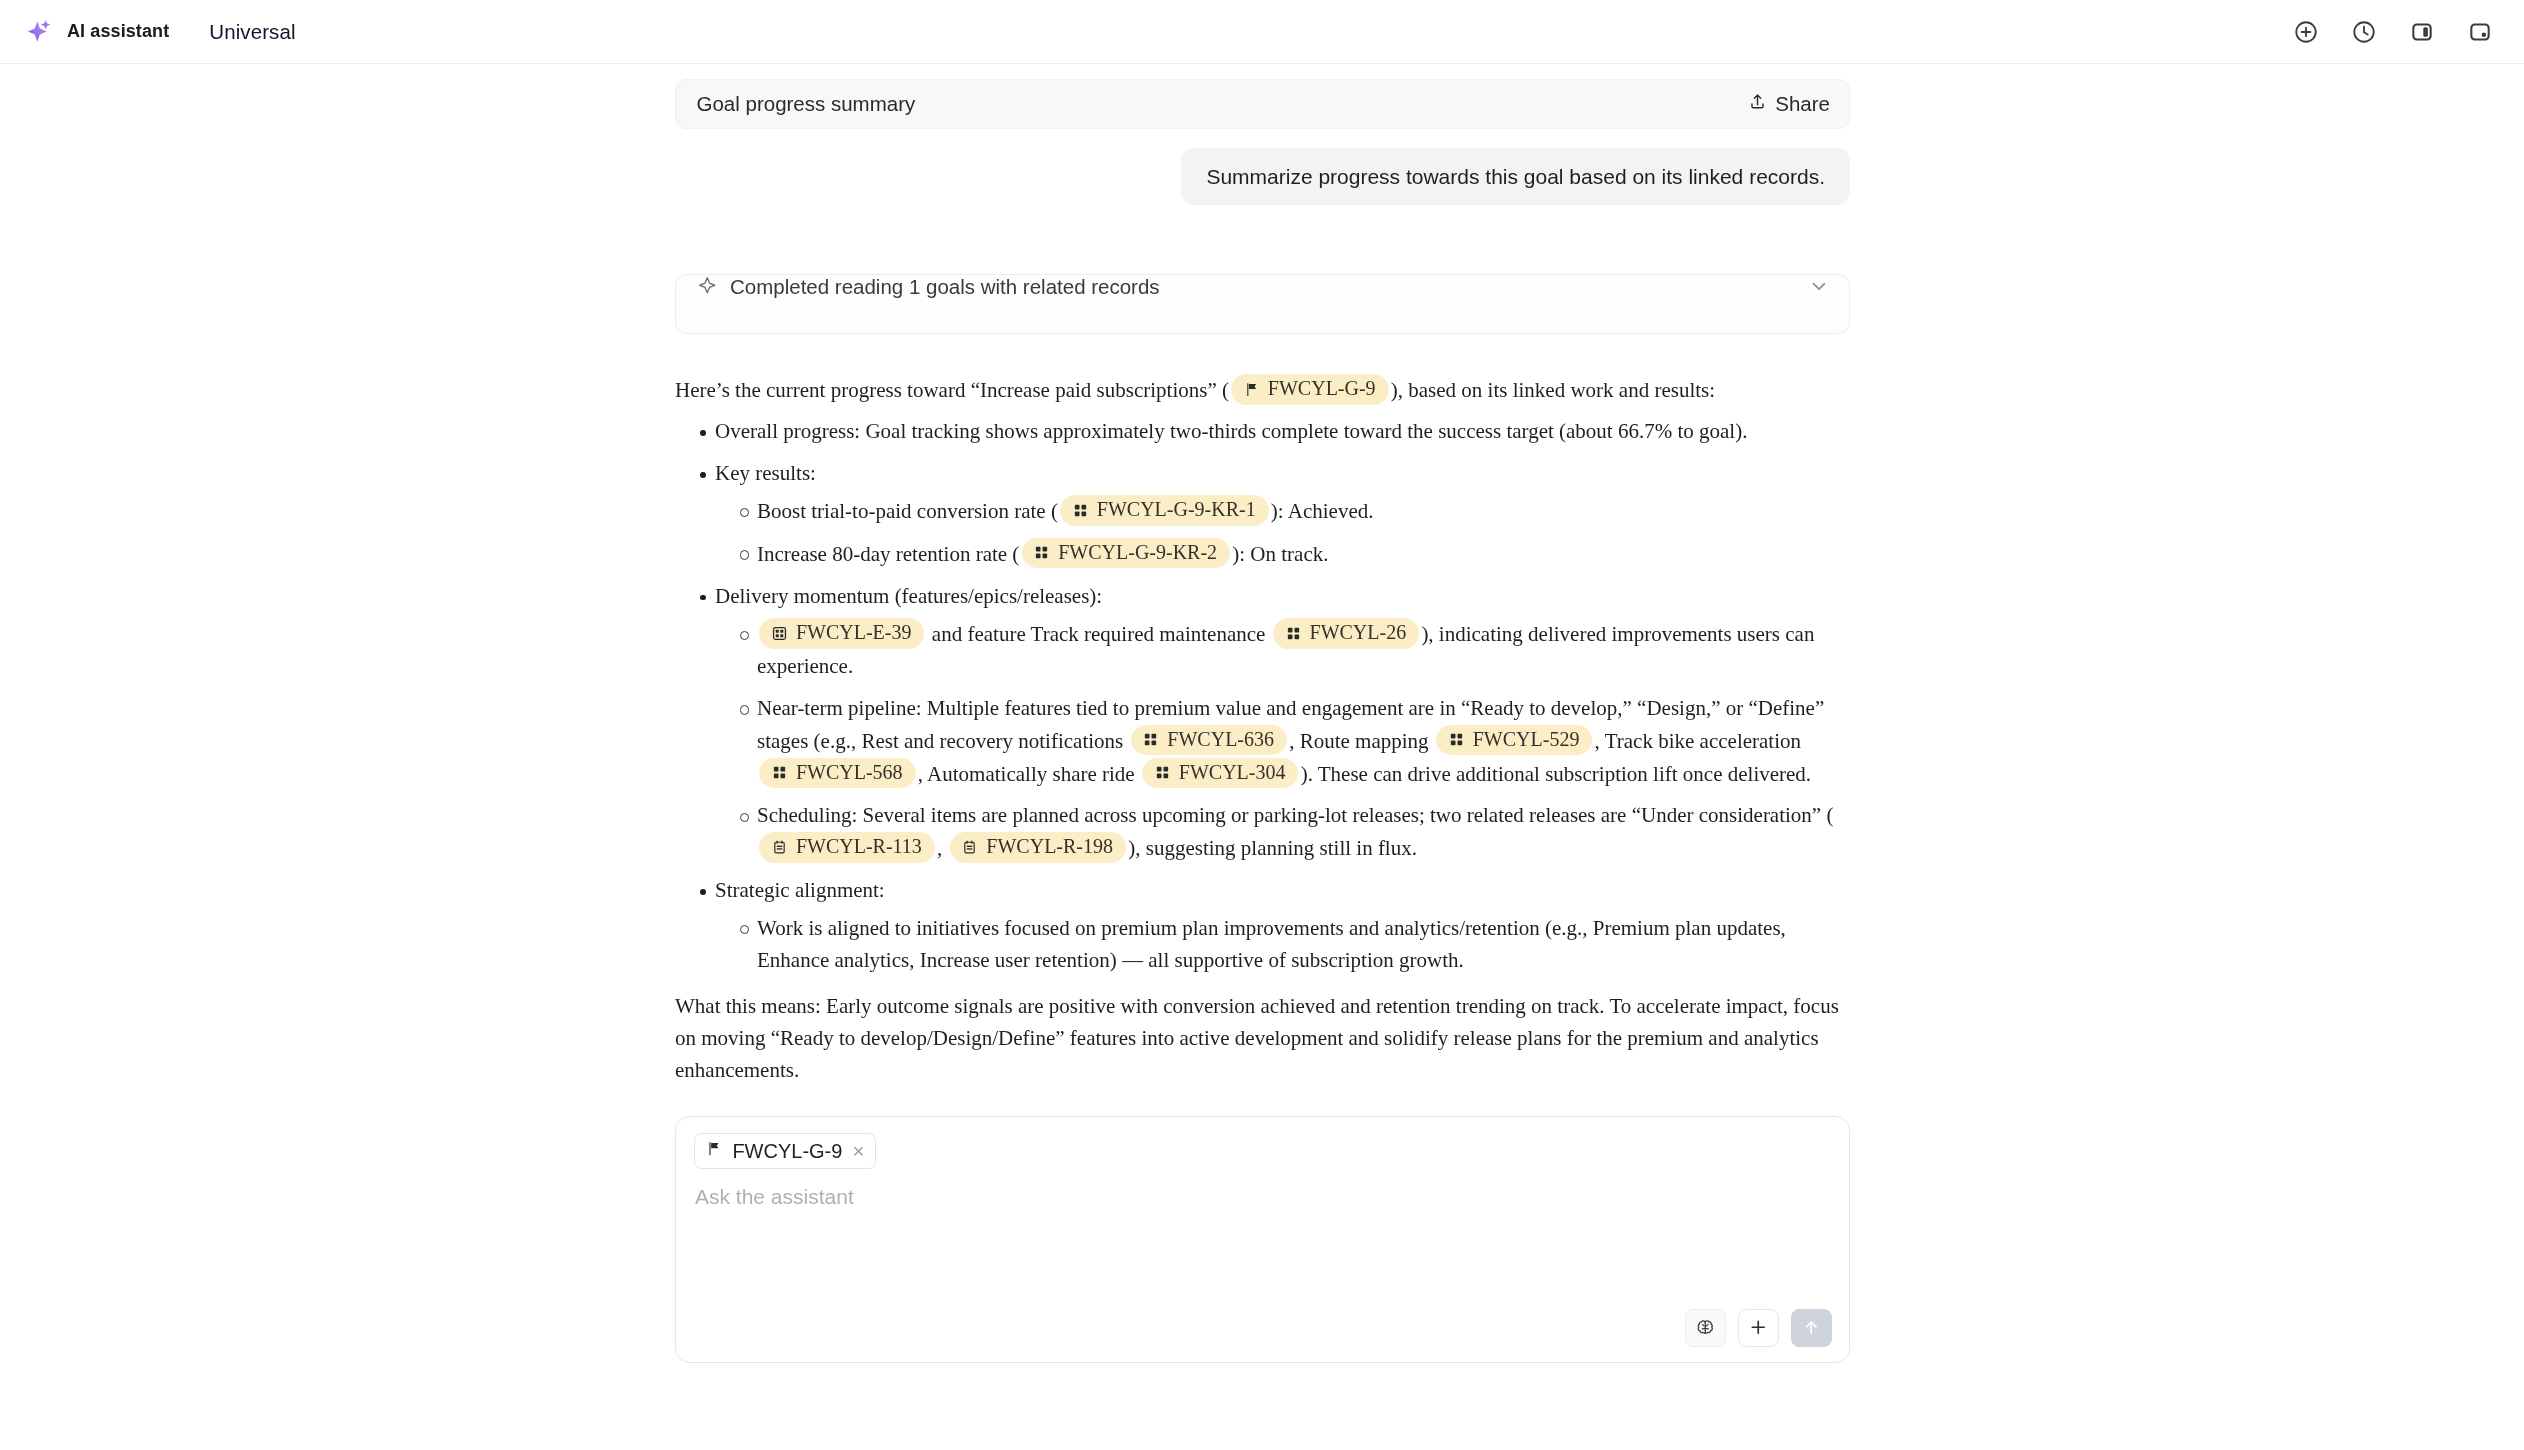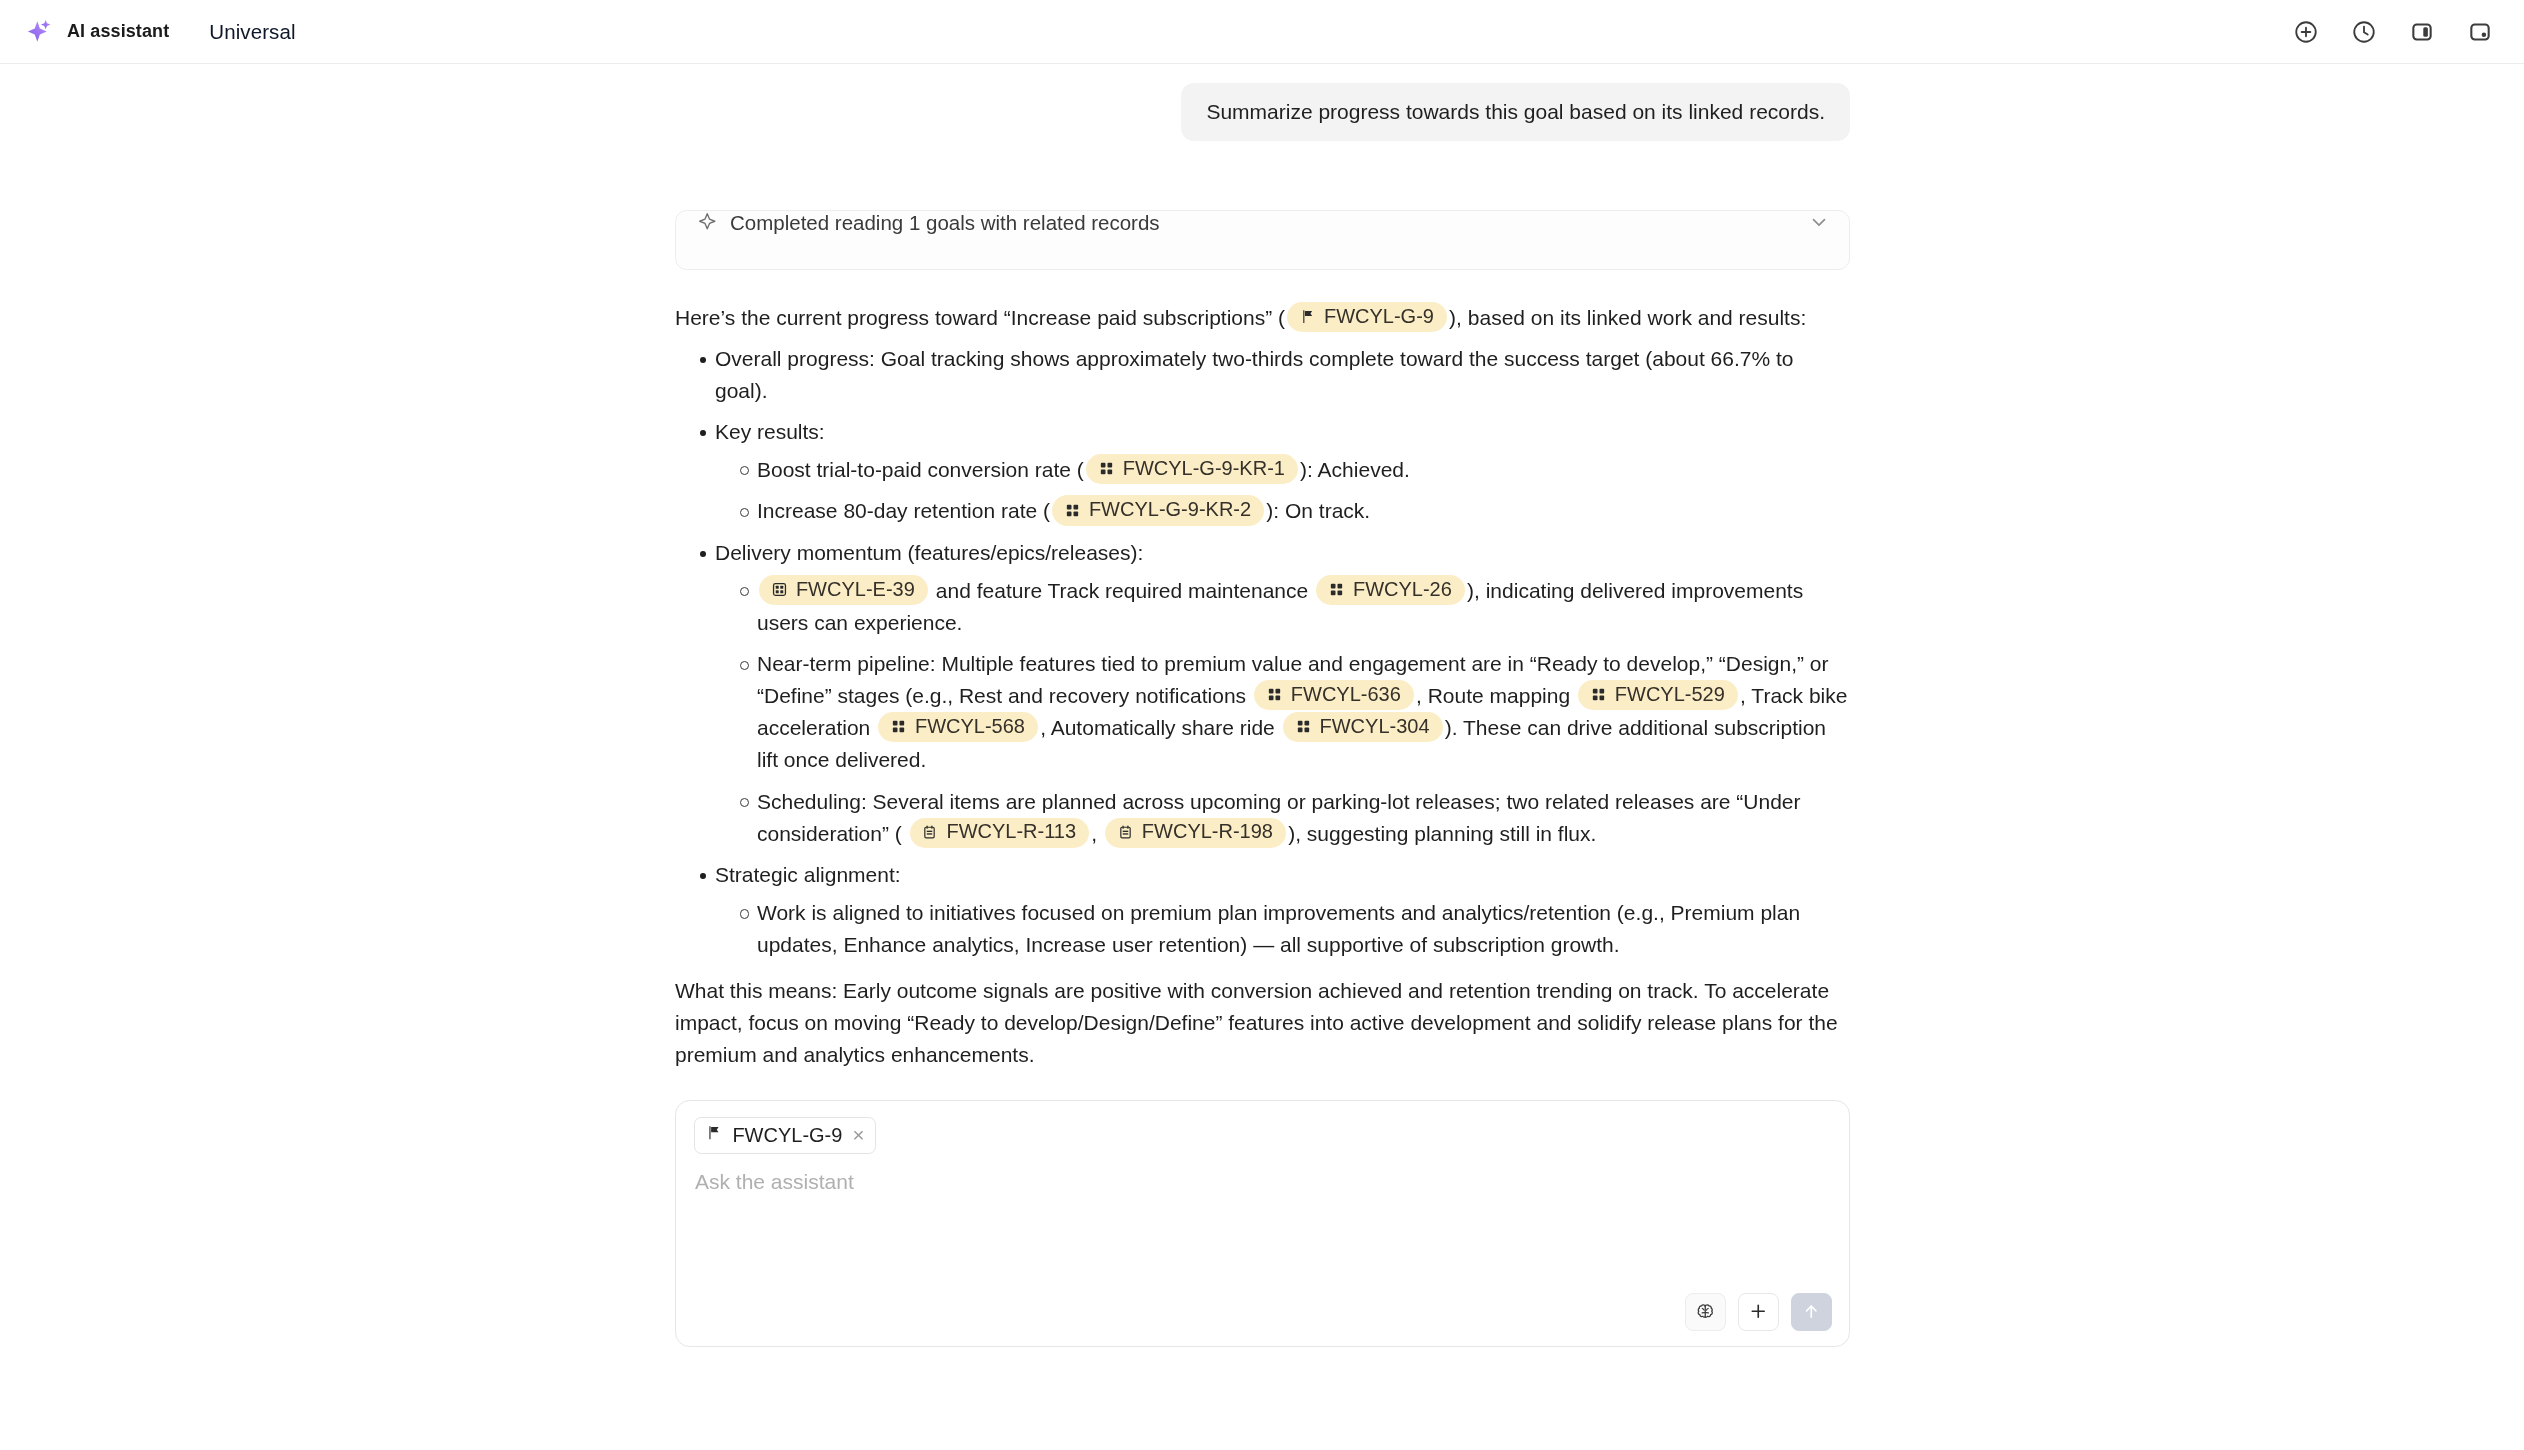--- a/index.html
+++ b/index.html
@@ -79,21 +79,21 @@
     background: #fdfdfd;
     display: flex;
     align-items: flex-start;
     padding: 0 19px 0 20.5px;
     cursor: pointer;
   }
   .tool-label { font-size: 20.5px; color: #3a3a3a; margin-left: 13px; }
   .tool-spacer { flex: 1; }
 
   
-  .assistant { margin-top: 32px; font-size: 21px; line-height: 1.52; color: #1f1f1f; }
+  .assistant { margin-top: 40px; font-size: 21px; line-height: 1.52; color: #1f1f1f; font-family: Liberation Serif, serif; }
   .assistant p { margin: 0 0 8.8px 0; }
   .assistant p.last { margin-bottom: 0; }
 
   ul.lvl1 { list-style: none; margin: 5.8px 0 0 0; padding: 0; }
   ul.lvl1 > li {
     position: relative;
     padding-left: 40px;
     margin-bottom: 9.5px;
   }
   ul.lvl1 > li::before {
@@ -229,20 +229,34 @@
         <rect x="4" y="5" width="16" height="14" rx="3.2"></rect>
         <circle cx="15.6" cy="14.6" r="2.1" fill="#3c3c3c" stroke="none"></circle>
       </svg>
     </span>
   </div>
 </div>
 
 <div class="page">
   <div class="col">
 
+    <div class="conv-header">
+      <span class="conv-title">Goal progress summary</span>
+      <span class="conv-spacer"></span>
+      <button class="share-btn">
+        <span>
+          <svg viewBox="0 0 24 24" width="19" height="19" fill="none" stroke="#2a2a2a" stroke-width="1.8" stroke-linecap="round" stroke-linejoin="round">
+            <path d="M12 16V4"></path>
+              <path d="M8 8l4-4 4 4"></path>
+              <path d="M5 15v3.2A1.8 1.8 0 0 0 6.8 20h10.4a1.8 1.8 0 0 0 1.8-1.8V15"></path>
+          </svg>
+        </span>
+        <span>Share</span>
+      </button>
+    </div>
 
     <div class="user-row">
       <div class="user-bubble">Summarize progress towards this goal based on its linked records.</div>
     </div>
 
     <div class="tool-strip">
       <span>
         <svg viewBox="0 0 24 24" width="20.5" height="20.5" fill="none" stroke="#6f6f6f" stroke-width="1.6" stroke-linejoin="round">
           <path d="M12 3.2 L14.6 9.4 L20.8 12 L14.6 14.6 L12 20.8 L9.4 14.6 L3.2 12 L9.4 9.4 Z"></path>
         </svg>

